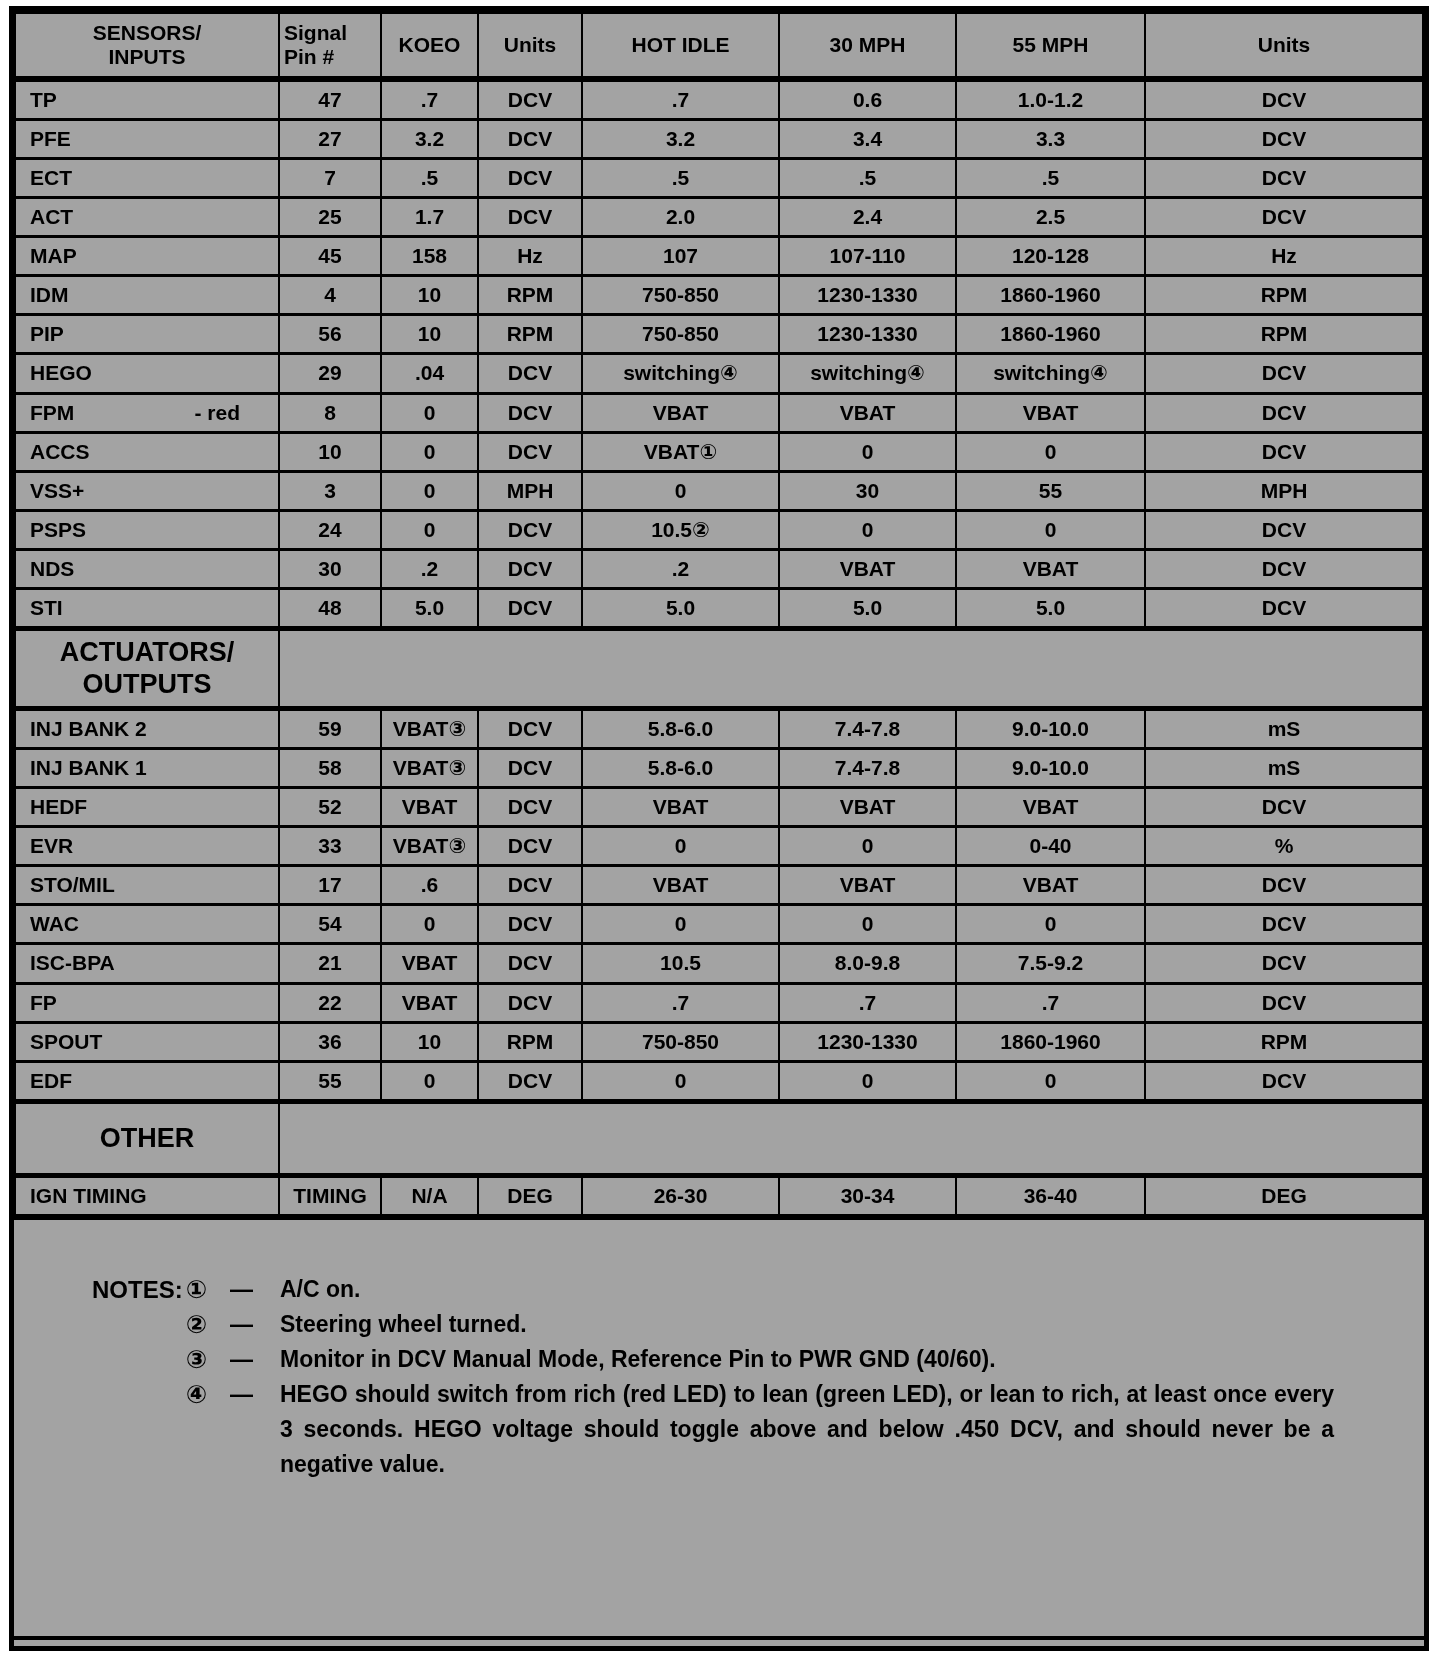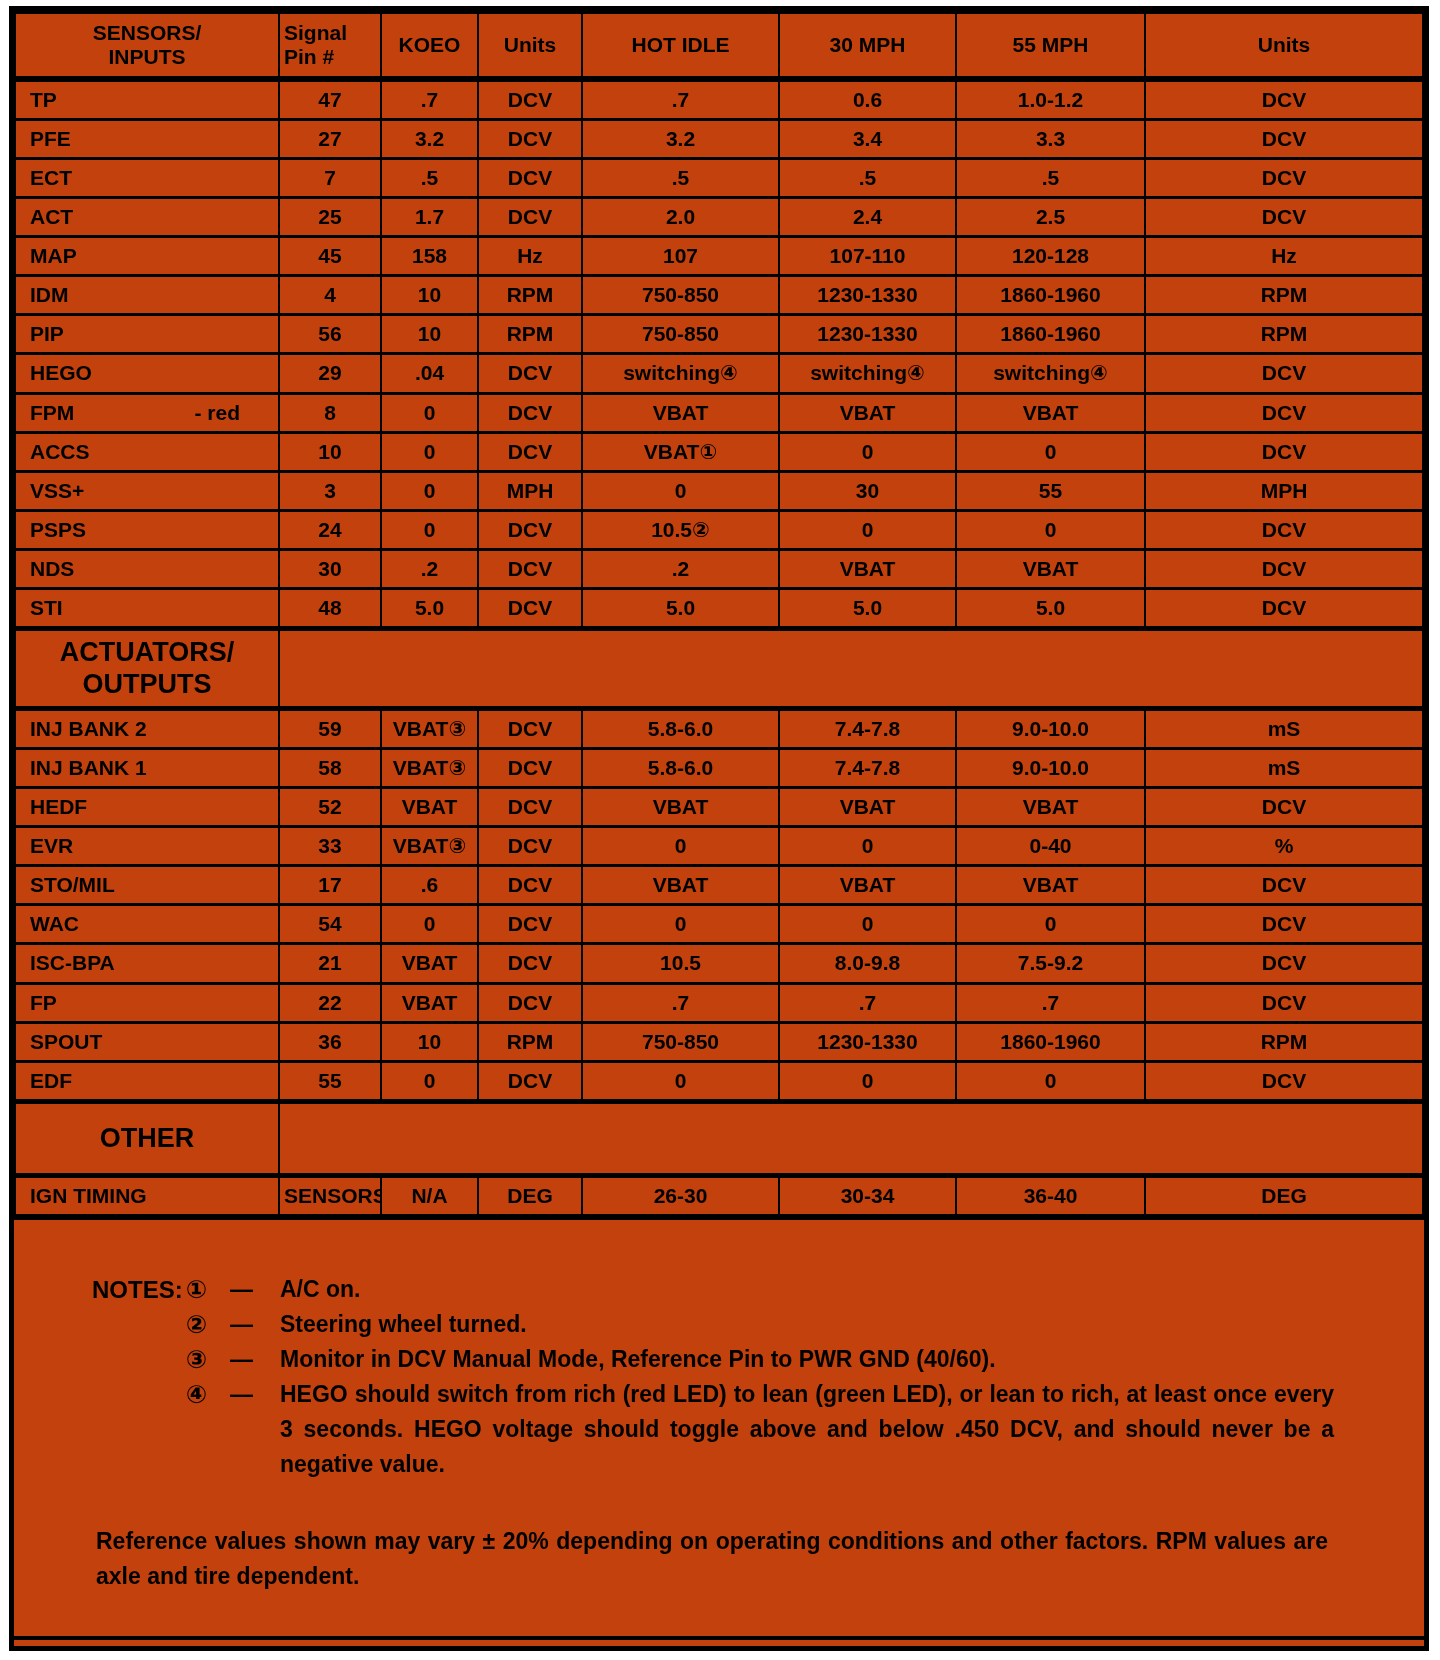--- a/index.html
+++ b/index.html
@@ -8,21 +8,21 @@
     width: 1440px; height: 1660px;
     background: #ffffff; color: #000000;
     font-family: "Liberation Sans", "DejaVu Sans", sans-serif;
     font-weight: 700;
     position: relative;
     -webkit-font-smoothing: antialiased;
   }
   .sheet {
     position: absolute; top: 6px; left: 9px; right: 11px; bottom: 9px;
     border: 5px solid #000;
-    background: #c2410c;
+    background: #a3a3a3;
     overflow: hidden;
   }
   table.spec {
     width: 100%;
     border-collapse: collapse;
     table-layout: fixed;
   }
   .spec th, .spec td {
     border: 2px solid #000;
     border-top-width: 3px;
@@ -366,21 +366,21 @@
     <td>0</td>
     <td>0</td>
     <td>DCV</td>
   </tr>
         <tr class="section-row">
     <td class="c-section">OTHER</td>
     <td colspan="7"></td>
   </tr>
         <tr>
     <td class="c-label"><span>IGN TIMING</span></td>
-    <td>SENSORS</td>
+    <td>TIMING</td>
     <td>N/A</td>
     <td>DEG</td>
     <td>26-30</td>
     <td>30-34</td>
     <td>36-40</td>
     <td>DEG</td>
   </tr>
       </tbody>
   </table>
 
@@ -401,17 +401,16 @@
     <span class="note-marker">③</span>
     <span class="note-dash">—</span>
     <span class="note-text">Monitor in DCV Manual Mode, Reference Pin to PWR GND (40/60).</span>
   </div>
         <div class="note-row">
     <span class="note-marker">④</span>
     <span class="note-dash">—</span>
     <span class="note-text">HEGO should switch from rich (red LED) to lean (green LED), or lean to rich, at least once every 3 seconds. HEGO voltage should toggle above and below .450 DCV, and should never be a negative value.</span>
   </div>
       </div>
-    <p class="notes-footer">Reference values shown may vary ± 20% depending on operating conditions and other factors. RPM values are axle and tire dependent.</p>
   </div>
 
   <div class="bottom-rule"></div>
 </div>
 
 </body></html>

